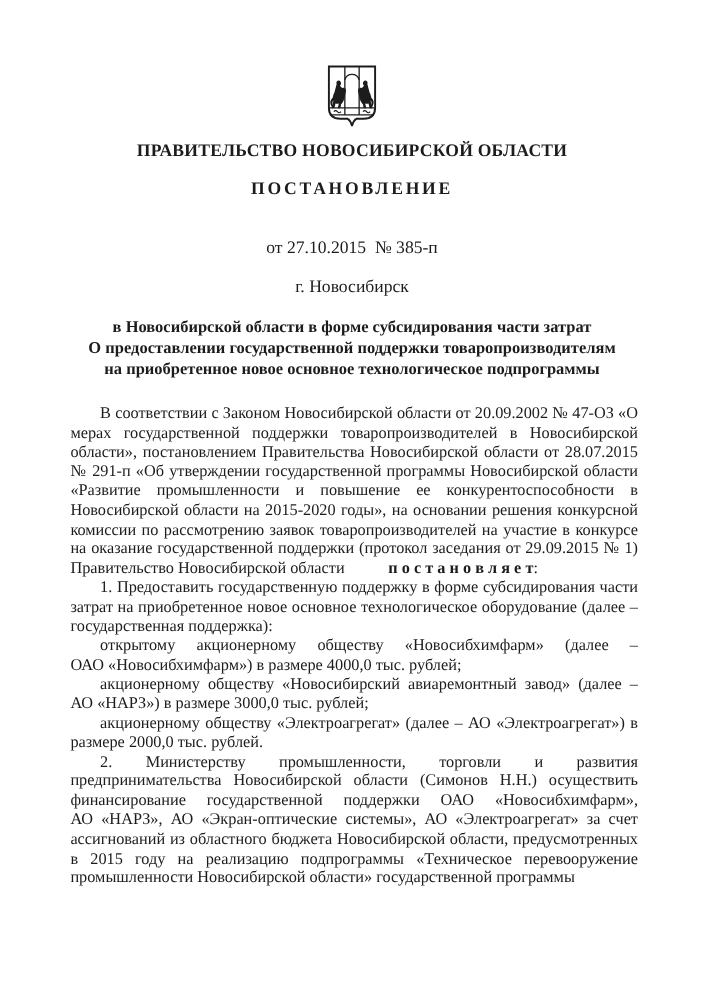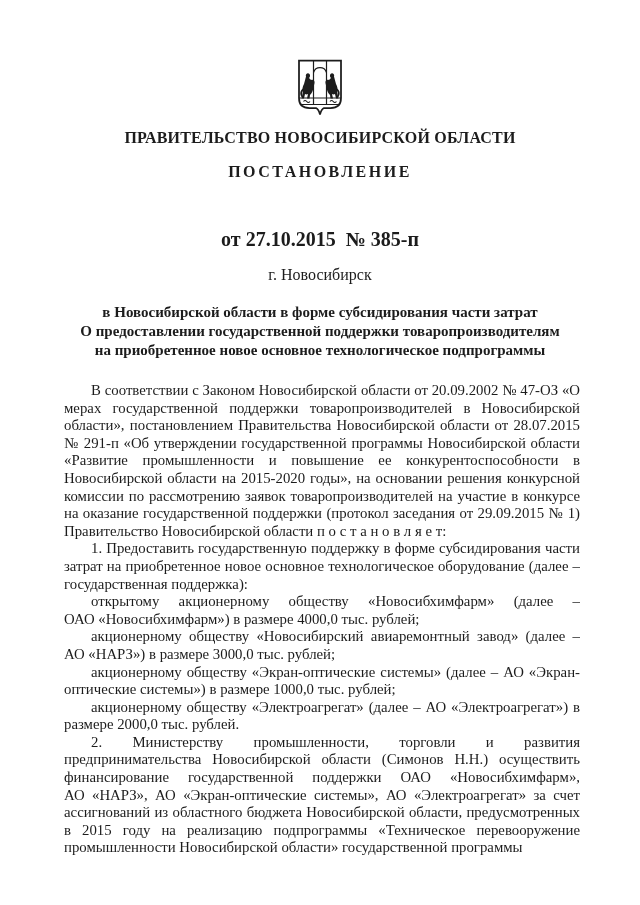--- a/index.html
+++ b/index.html
@@ -32,25 +32,24 @@
   }
   .doctype {
     margin-top: 13px;
     text-align: center;
     font-weight: bold;
     font-size: 16px;
     line-height: 24px;
     letter-spacing: 2.5px;
   }
   .dateline {
-    margin-top: 47px;
+    margin-top: 33px;
     text-align: center;
-    font-size: 20px;
+    font-size: 16px;
     line-height: 17px;
-    font-weight: bold;
   }
   .place {
     margin-top: 19px;
     text-align: center;
     font-size: 16px;
     line-height: 15px;
   }
   .subject {
     margin-top: 21px;
     text-align: center;
@@ -63,21 +62,22 @@
     text-align: justify;
     font-size: 14.8px;
     line-height: 17.6px;
   }
   .docbody p {
     margin: 0;
     padding: 0;
     text-indent: 27px;
   }
   .decree {
-    font-weight: normal;
+    font-weight: bold;
+    margin-left: 36px;
   }
 </style>
 </head>
 <body>
 
 <div class="page">
 
   <svg class="emblem" viewBox="0 0 100 118" xmlns="http://www.w3.org/2000/svg" aria-hidden="true">
 
     <path d="M8,4 H92 V79 C92,93 83,99 71,99 H58 C54,101 51.5,106 50,112 C48.5,106 46,101 42,99 H29 C17,99 8,93 8,79 Z" fill="#ffffff" stroke="#1c1c1c" stroke-width="3.5"></path>
@@ -111,18 +111,17 @@
     <div>в Новосибирской области в форме субсидирования части затрат</div>
     <div>О предоставлении государственной поддержки товаропроизводителям</div>
     <div>на приобретенное новое основное технологическое подпрограммы</div>
   </div>
 
   <div class="docbody">
     <p><span>В соответствии с Законом Новосибирской области от 20.09.2002 №&nbsp;47-ОЗ «О мерах государственной поддержки товаропроизводителей в Новосибирской области», постановлением Правительства Новосибирской области от 28.07.2015 №&nbsp;291-п «Об утверждении государственной программы Новосибирской области «Развитие промышленности и повышение ее конкурентоспособности в Новосибирской области на 2015-2020 годы», на основании решения конкурсной комиссии по рассмотрению заявок товаропроизводителей на участие в конкурсе на оказание государственной поддержки (протокол заседания от 29.09.2015 №&nbsp;1) Правительство Новосибирской области </span><span class="decree">п&nbsp;о&nbsp;с&nbsp;т&nbsp;а&nbsp;н&nbsp;о&nbsp;в&nbsp;л&nbsp;я&nbsp;е&nbsp;т</span><span>:</span></p>
     <p>1.&nbsp;Предоставить государственную поддержку в форме субсидирования части затрат на приобретенное новое основное технологическое оборудование (далее – государственная поддержка):</p>
     <p>открытому акционерному обществу «Новосибхимфарм» (далее – ОАО&nbsp;«Новосибхимфарм») в размере 4000,0 тыс. рублей;</p>
     <p>акционерному обществу «Новосибирский авиаремонтный завод» (далее – АО&nbsp;«НАРЗ») в размере 3000,0 тыс. рублей;</p>
-    <p>акционерному обществу «Экран-оптические системы» (далее – АО&nbsp;«Экран-оптические системы») в размере 1000,0 тыс. рублей;</p>
     <p>акционерному обществу «Электроагрегат» (далее – АО&nbsp;«Электроагрегат») в размере 2000,0 тыс. рублей.</p>
     <p>2.&nbsp;Министерству промышленности, торговли и развития предпринимательства Новосибирской области (Симонов&nbsp;Н.Н.) осуществить финансирование государственной поддержки ОАО&nbsp;«Новосибхимфарм», АО&nbsp;«НАРЗ», АО&nbsp;«Экран-оптические системы», АО&nbsp;«Электроагрегат» за счет ассигнований из областного бюджета Новосибирской области, предусмотренных в 2015 году на реализацию подпрограммы «Техническое перевооружение промышленности Новосибирской области» государственной программы</p>
   </div>
 
 </div>
 
 </body></html>

